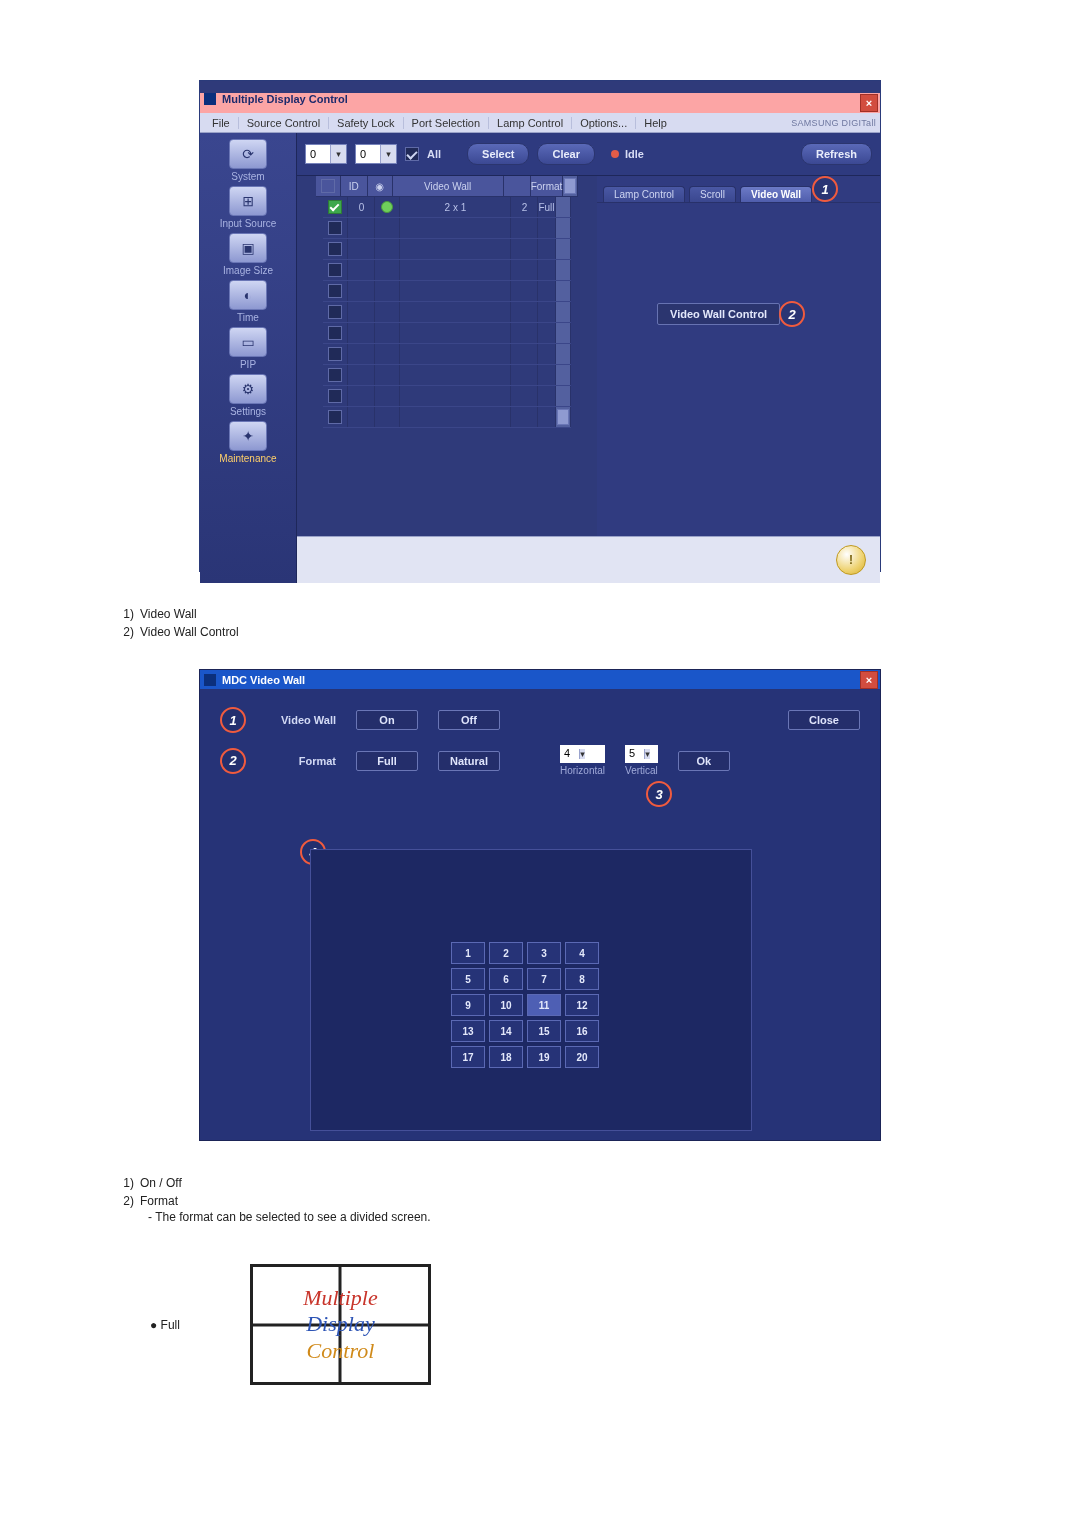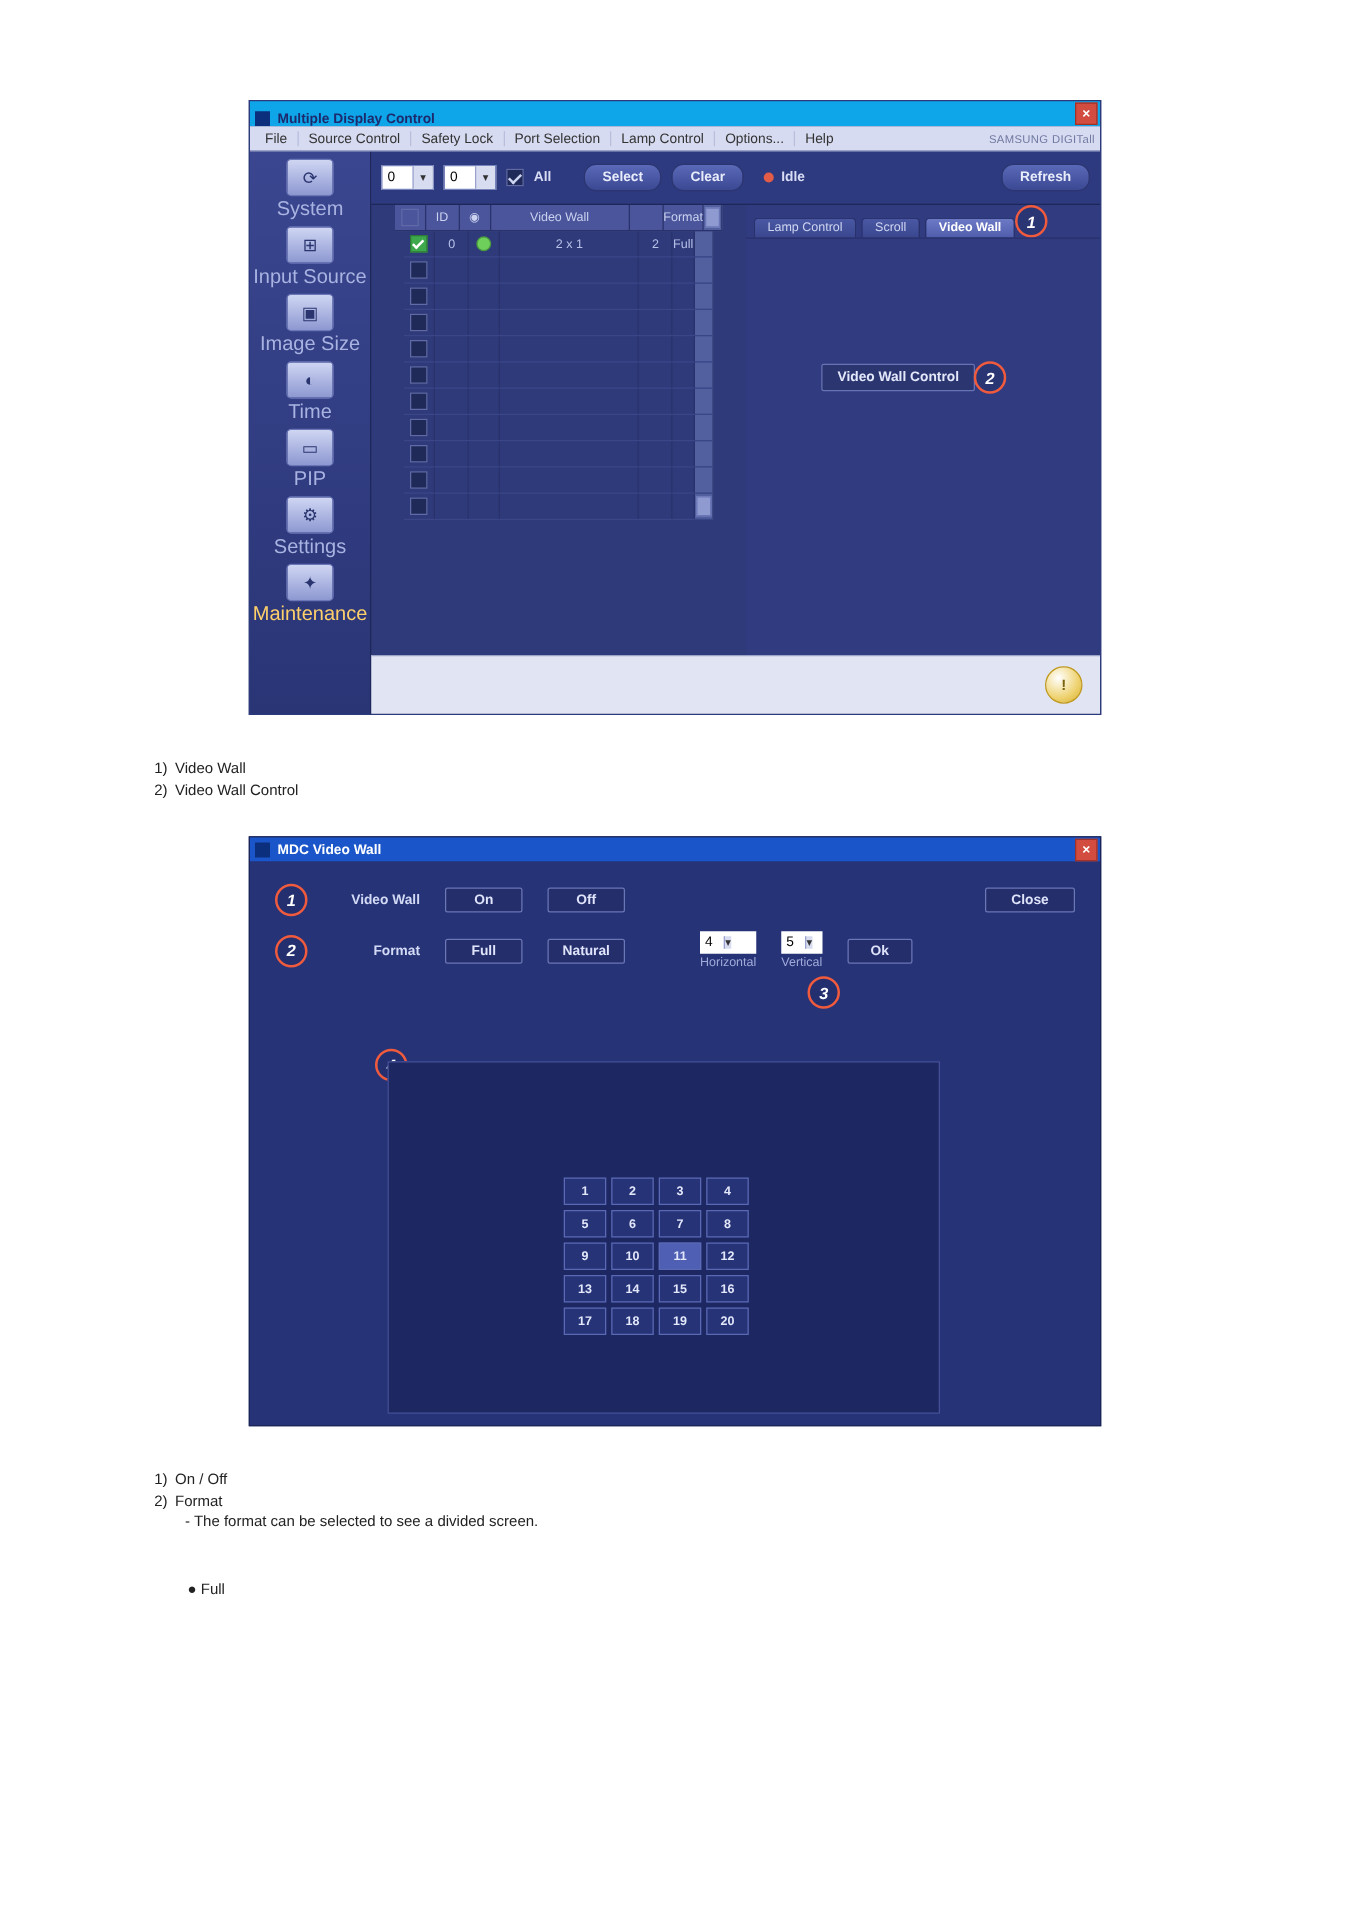--- a/index.html
+++ b/index.html
@@ -18,28 +18,29 @@
   .win1 {
     width: 680px;
     height: 490px;
     margin: 0 auto 30px;
     border: 1px solid #2a3a7a;
     background: #2f3a7a;
     position: relative;
   }
   .win1-titlebar {
     height: 20px;
-    background: #0ea5e9;
+    background: #fca5a5;
     display: flex;
-    align-items: flex-end;
+    align-items: flex-start;
     padding: 0 4px;
     font-size: 11px;
     color: #1c2a6c;
     font-weight: bold;
     position: relative;
+    margin-top: 12px;
   }
   .win1-titlebar .close-x {
     position: absolute;
     right: 2px; top: 1px;
     width: 16px; height: 16px;
     background: #d24d3f;
     color: #fff;
     text-align: center;
     line-height: 16px;
     font-weight: bold;
@@ -86,21 +87,21 @@
   .sb-icon {
     width: 36px; height: 28px;
     margin: 0 auto 2px;
     background: linear-gradient(#cfd6f3, #8d98d1);
     border: 1px solid #6a76b6;
     border-radius: 4px;
     display: flex; align-items:center; justify-content:center;
     font-size: 14px; color:#2a356f;
   }
   .sb-label {
-    font-size: 16px;
+    font-size: 10px;
     color: #a9b3e2;
   }
   .sb-label.active { color: #ffd06a; }
   .win1-main {
     flex: 1;
     display: flex;
     flex-direction: column;
   }
   .win1-toolbar {
     height: 42px;
@@ -653,15 +654,22 @@
       <div class="num">2)</div>
       <div class="body">
         <span>Format</span>
         <div class="sub">The format can be selected to see a divided screen.</div>
       </div>
     </div>
   </div>
 
   <div class="fmt-block">
     <div>● <span>Full</span></div>
+    <div class="fmt-vis">
+      <div class="fmt-text">
+        <span class="l1">Multiple</span><br>
+        <span class="l2">Display</span><br>
+        <span class="l3">Control</span>
+      </div>
+    </div>
   </div>
 
 </div>
 
 </body></html>

